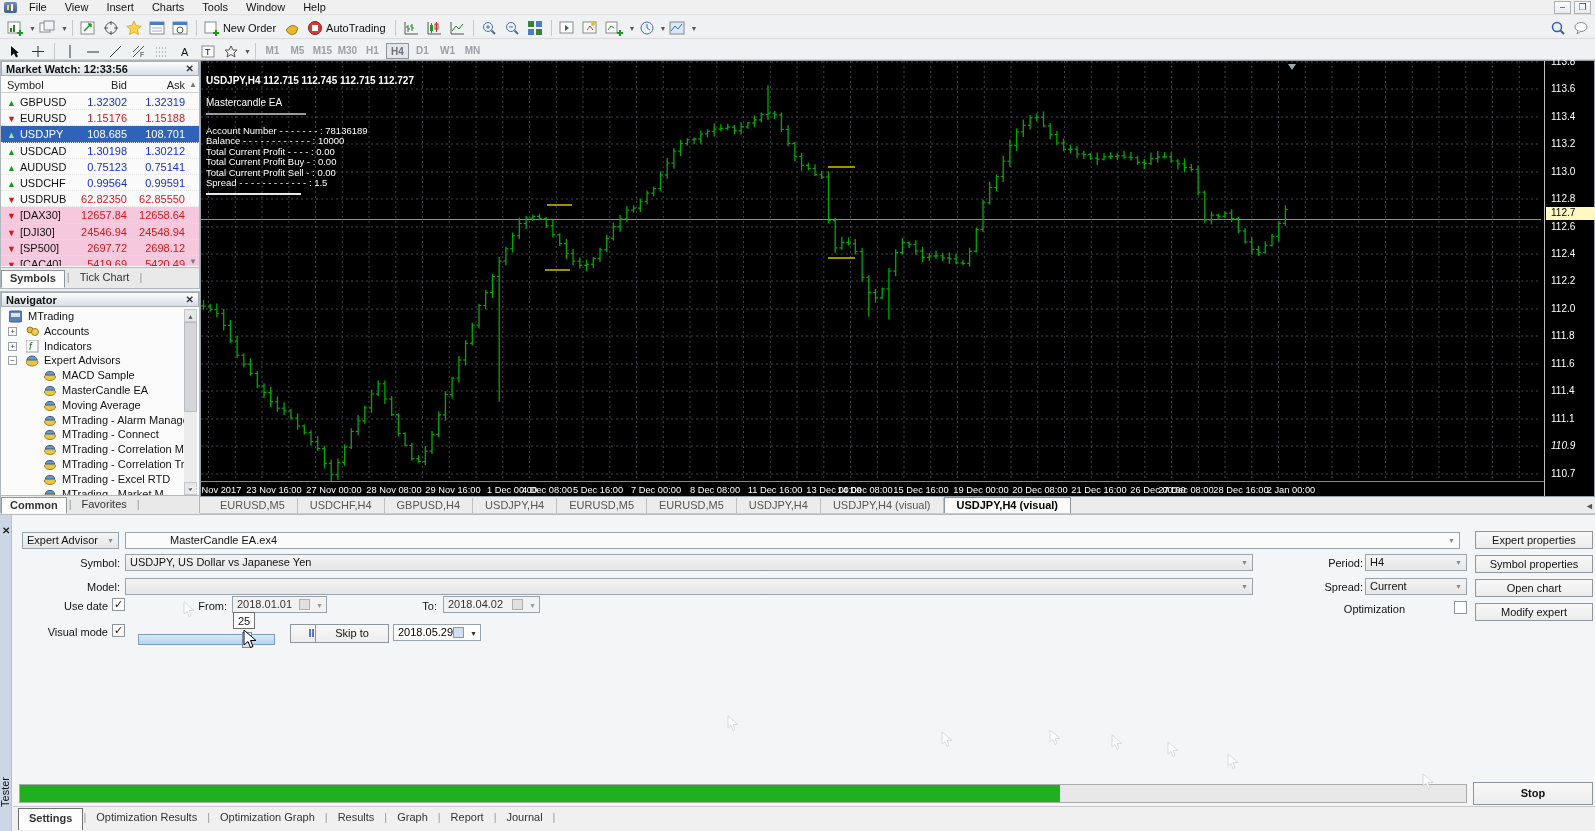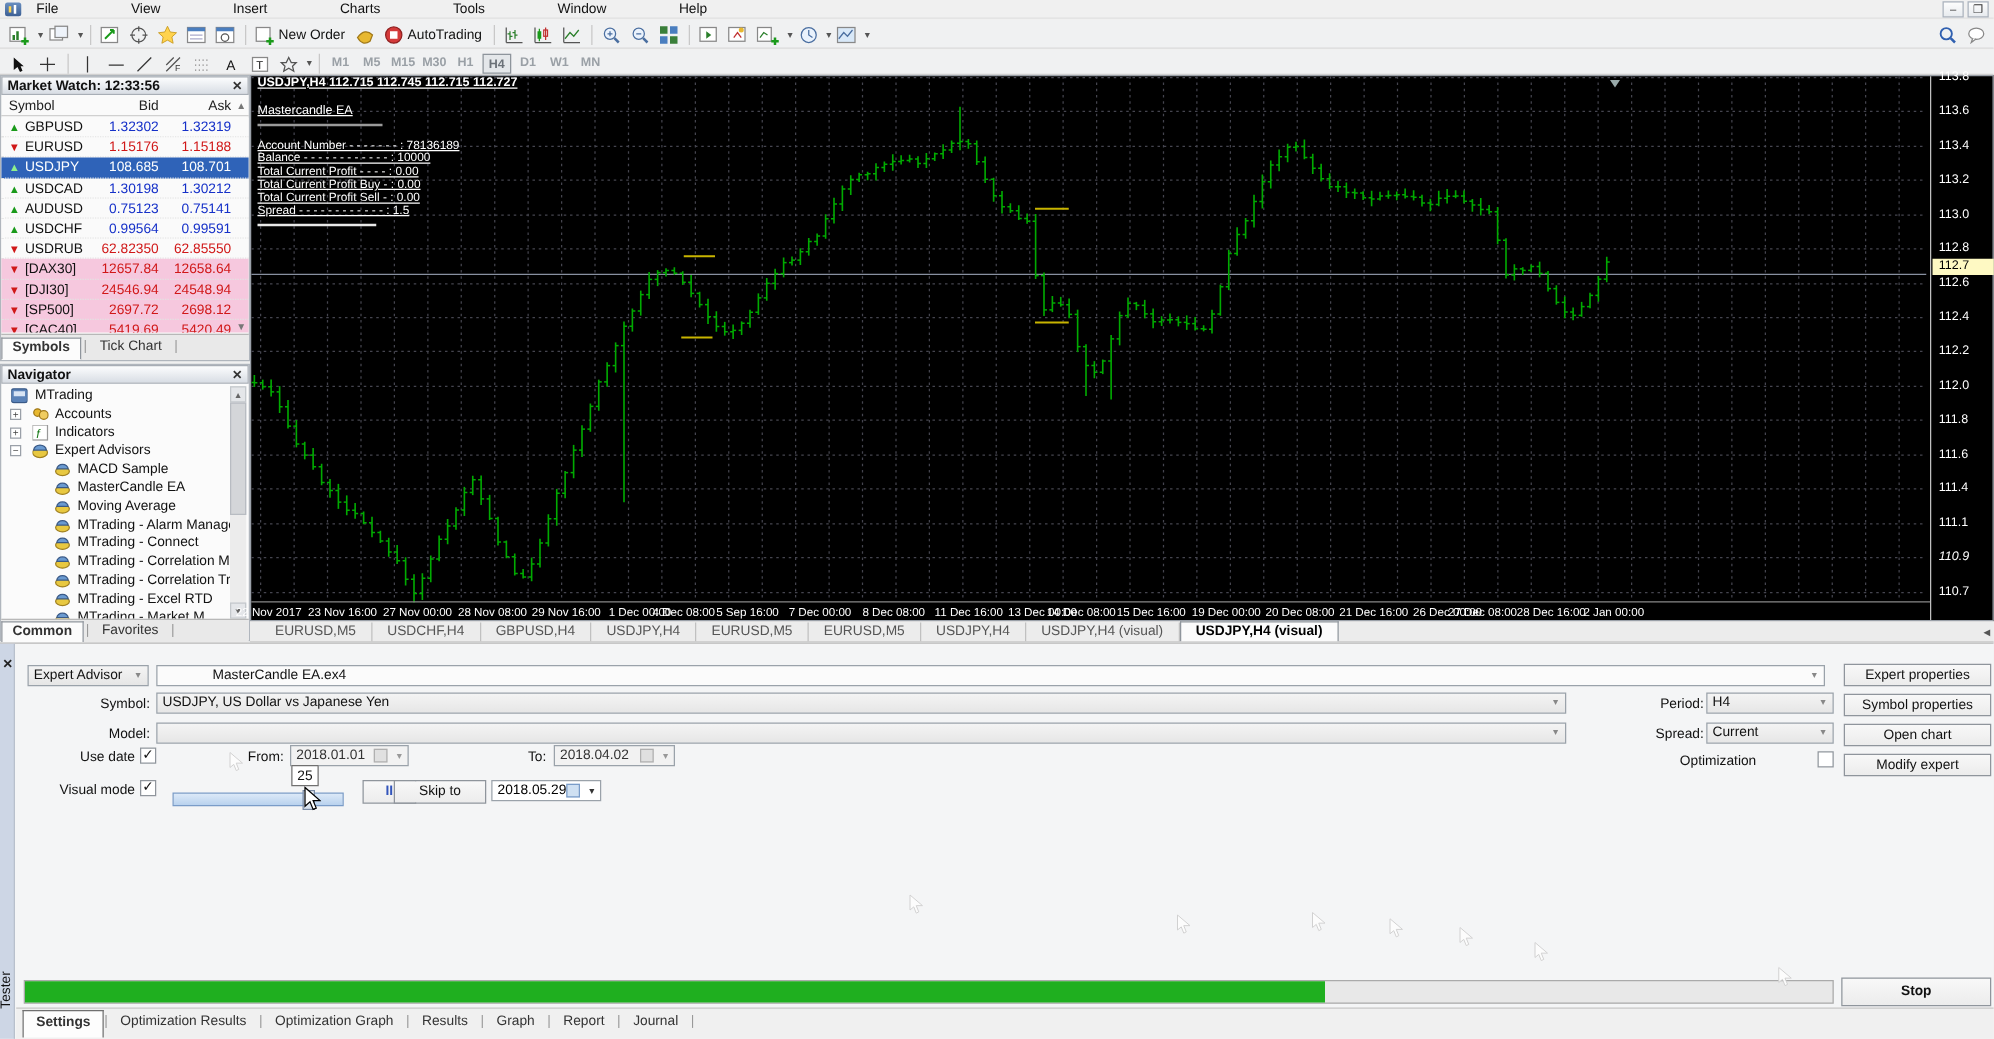--- a/index.html
+++ b/index.html
@@ -5,21 +5,21 @@
 * { margin:0; padding:0; box-sizing:border-box; }
 html,body { width:1595px; height:831px; overflow:hidden; font-family:"Liberation Sans",sans-serif; font-size:11px; background:#f0f0f0; }
 .abs { position:absolute; }
 #app { position:relative; width:1595px; height:831px; background:#f0f0f0; }
 
 
 #menubar { left:0; top:0; width:1595px; height:15px; background:#f0f0f0; border-bottom:1px solid #e0e0e0; }
 #logo { left:4px; top:2px; width:13px; height:11px; background:linear-gradient(#6a8fc0,#3c5f94); border-radius:2px; }
 #logo:before { content:""; position:absolute; left:3px; top:3px; width:2px; height:5px; background:#ffd34d; }
 #logo:after { content:""; position:absolute; left:7px; top:2px; width:2px; height:7px; background:#fff; }
-#menu-items { left:20px; top:0; height:15px; display:flex;gap:40px; }
+#menu-items { left:20px; top:0; height:15px; display:flex; }
 .menu-item { padding:1px 9px 0 9px; height:15px; color:#111; }
 #winbtns { right:4px; top:1px; display:flex; gap:3px; }
 .winbtn { width:17px; height:13px; border:1px solid #aab2bd; background:linear-gradient(#fdfdfd,#e8ebef); color:#333; font-size:9px; line-height:11px; text-align:center; }
 
 
 #toolbar1 { left:0; top:16px; width:1595px; height:23px; background:#f0f1f2; border-bottom:1px solid #dadada; }
 #toolbar2 { left:0; top:40px; width:1595px; height:20px; background:#f0f1f2; border-bottom:1px solid #d0d0d0; }
 .tbtn { height:19px; display:flex; align-items:center; justify-content:center; padding:0 2px; border:1px solid transparent; }
 .tbtn svg { display:block; }
 .tsep { width:1px; height:16px; background:#c8c8c8; margin:0 4px; }
@@ -60,21 +60,21 @@
 .tree-item .lbl { position:absolute; top:1px; color:#111; white-space:nowrap; }
 .expander { position:absolute; top:3px; width:9px; height:9px; border:1px solid #9aa0a8; background:#fff; font-size:8px; line-height:7px; text-align:center; color:#444; }
 .tree-icon { position:absolute; top:1px; width:13px; height:12px; }
 #nav-scroll { right:2px; top:17px; width:13px; height:186px; background:#ececec; }
 #nav-thumb { position:absolute; left:0; top:13px; width:13px; height:90px; background:#d4d6d9; border:1px solid #b8bcc2; }
 #nav-scroll .up, #nav-scroll .dn { position:absolute; left:0; width:13px; height:13px; font-size:7px; color:#666; text-align:center; line-height:13px; background:#e4e6e9; border:1px solid #c4c8cc; }
 #nav-scroll .dn { bottom:0; }
 
 
 #chart { left:200px; top:60px; width:1395px; height:437px; background:#000; border:1px solid #9aa0a8; }
-#chart-overlay { left:5px; top:0; color:#fff; z-index:5;text-decoration:underline; }
+#chart-overlay { left:5px; top:14px; color:#fff; z-index:5; }
 #ohlc-line { font-weight:bold; font-size:10px; }
 #ea-line { margin-top:11px; font-size:10px; }
 .sepline1 { width:100px; height:2px; background:#9a9a9a; margin:5px 0 11px 0; }
 .info-line { font-size:9.5px; line-height:10.4px; color:#fff; }
 .sepline2 { width:95px; height:2px; background:#e8e8e8; margin-top:5px; }
 #price-axis { left:1343px; top:0; width:52px; height:435px; border-left:1px solid #c0c0c0; }
 .price-lbl { position:absolute; left:6px; color:#fff; font-size:10px; white-space:nowrap; }
 #cur-price-tag { position:absolute; left:1px; width:50px; height:13px; background:#fef9c3; color:#000; font-size:10px; padding-left:5px; }
 #time-axis { left:0; top:420px; width:1343px; height:16px; border-top:1px solid #888; }
 .time-lbl { position:absolute; top:3px; color:#fff; font-size:9.3px; white-space:nowrap; transform:translateX(-50%); }
@@ -1158,21 +1158,21 @@
         <div id="cur-price-tag" style="top: 146px;">112.7</div>
       </div>
     <div id="time-axis" class="abs">
         <span class="time-lbl" style="left: 14px;">22 Nov 2017</span>
         <span class="time-lbl" style="left: 73px;">23 Nov 16:00</span>
         <span class="time-lbl" style="left: 133px;">27 Nov 00:00</span>
         <span class="time-lbl" style="left: 193px;">28 Nov 08:00</span>
         <span class="time-lbl" style="left: 252px;">29 Nov 16:00</span>
         <span class="time-lbl" style="left: 311px;">1 Dec 00:00</span>
         <span class="time-lbl" style="left: 346px;">4 Dec 08:00</span>
-        <span class="time-lbl" style="left: 397px;">5 Sep 16:00</span>
+        <span class="time-lbl" style="left: 397px;">5 Dec 16:00</span>
         <span class="time-lbl" style="left: 455px;">7 Dec 00:00</span>
         <span class="time-lbl" style="left: 514px;">8 Dec 08:00</span>
         <span class="time-lbl" style="left: 574px;">11 Dec 16:00</span>
         <span class="time-lbl" style="left: 633px;">13 Dec 00:00</span>
         <span class="time-lbl" style="left: 664px;">14 Dec 08:00</span>
         <span class="time-lbl" style="left: 720px;">15 Dec 16:00</span>
         <span class="time-lbl" style="left: 780px;">19 Dec 00:00</span>
         <span class="time-lbl" style="left: 839px;">20 Dec 08:00</span>
         <span class="time-lbl" style="left: 898px;">21 Dec 16:00</span>
         <span class="time-lbl" style="left: 957px;">26 Dec 00:00</span>

